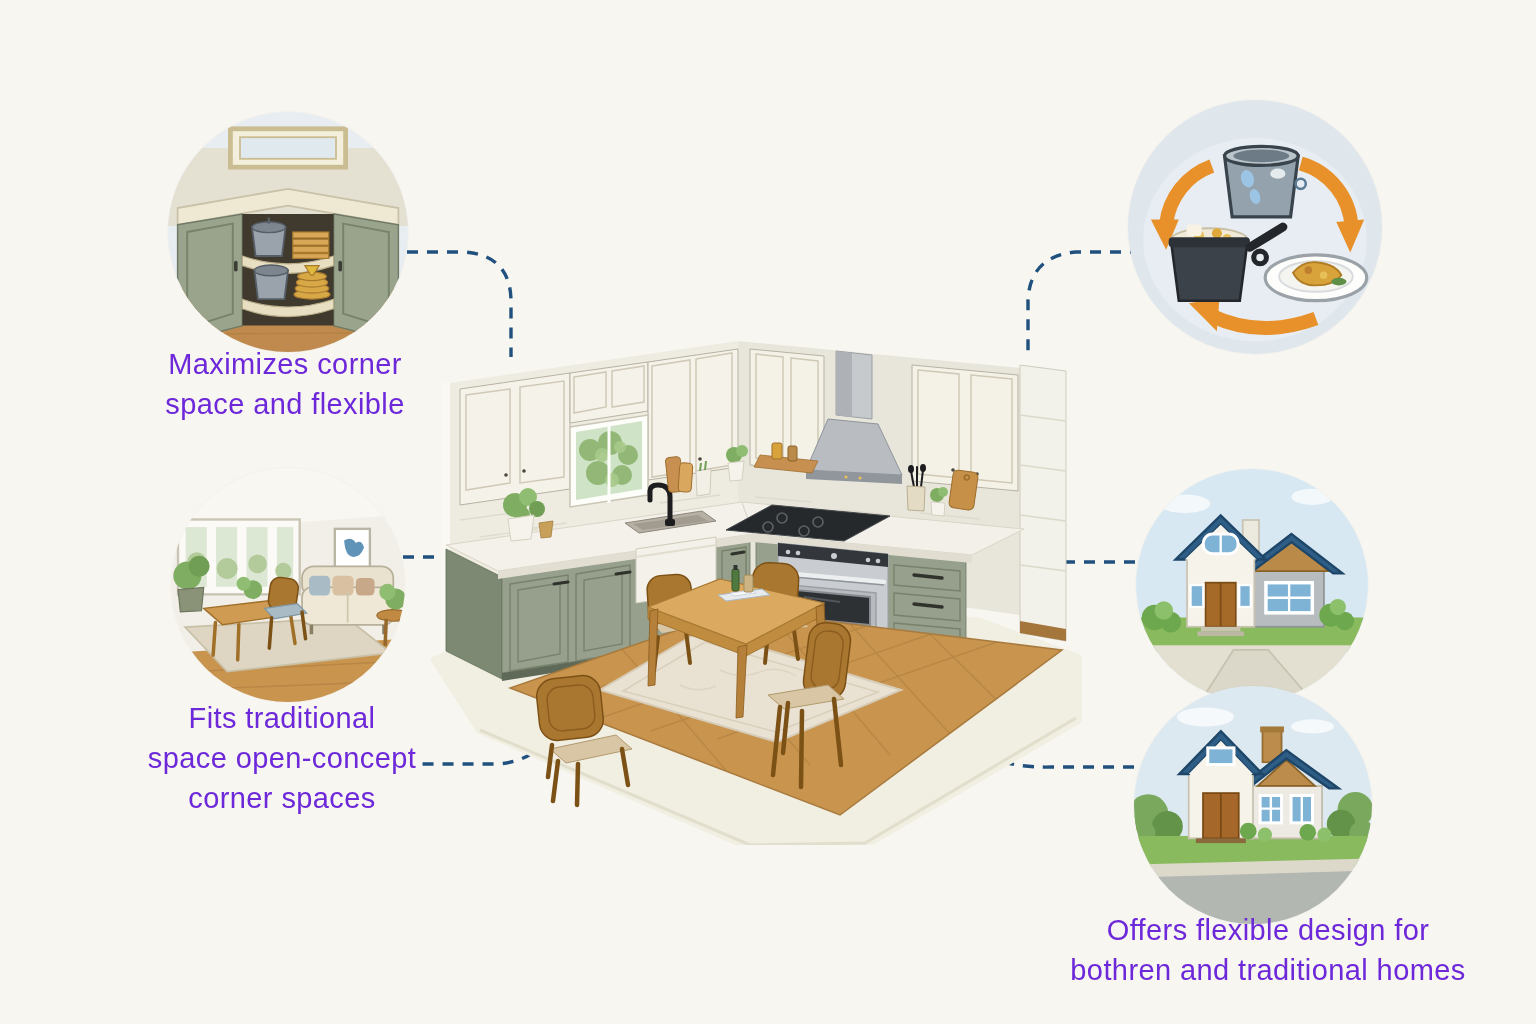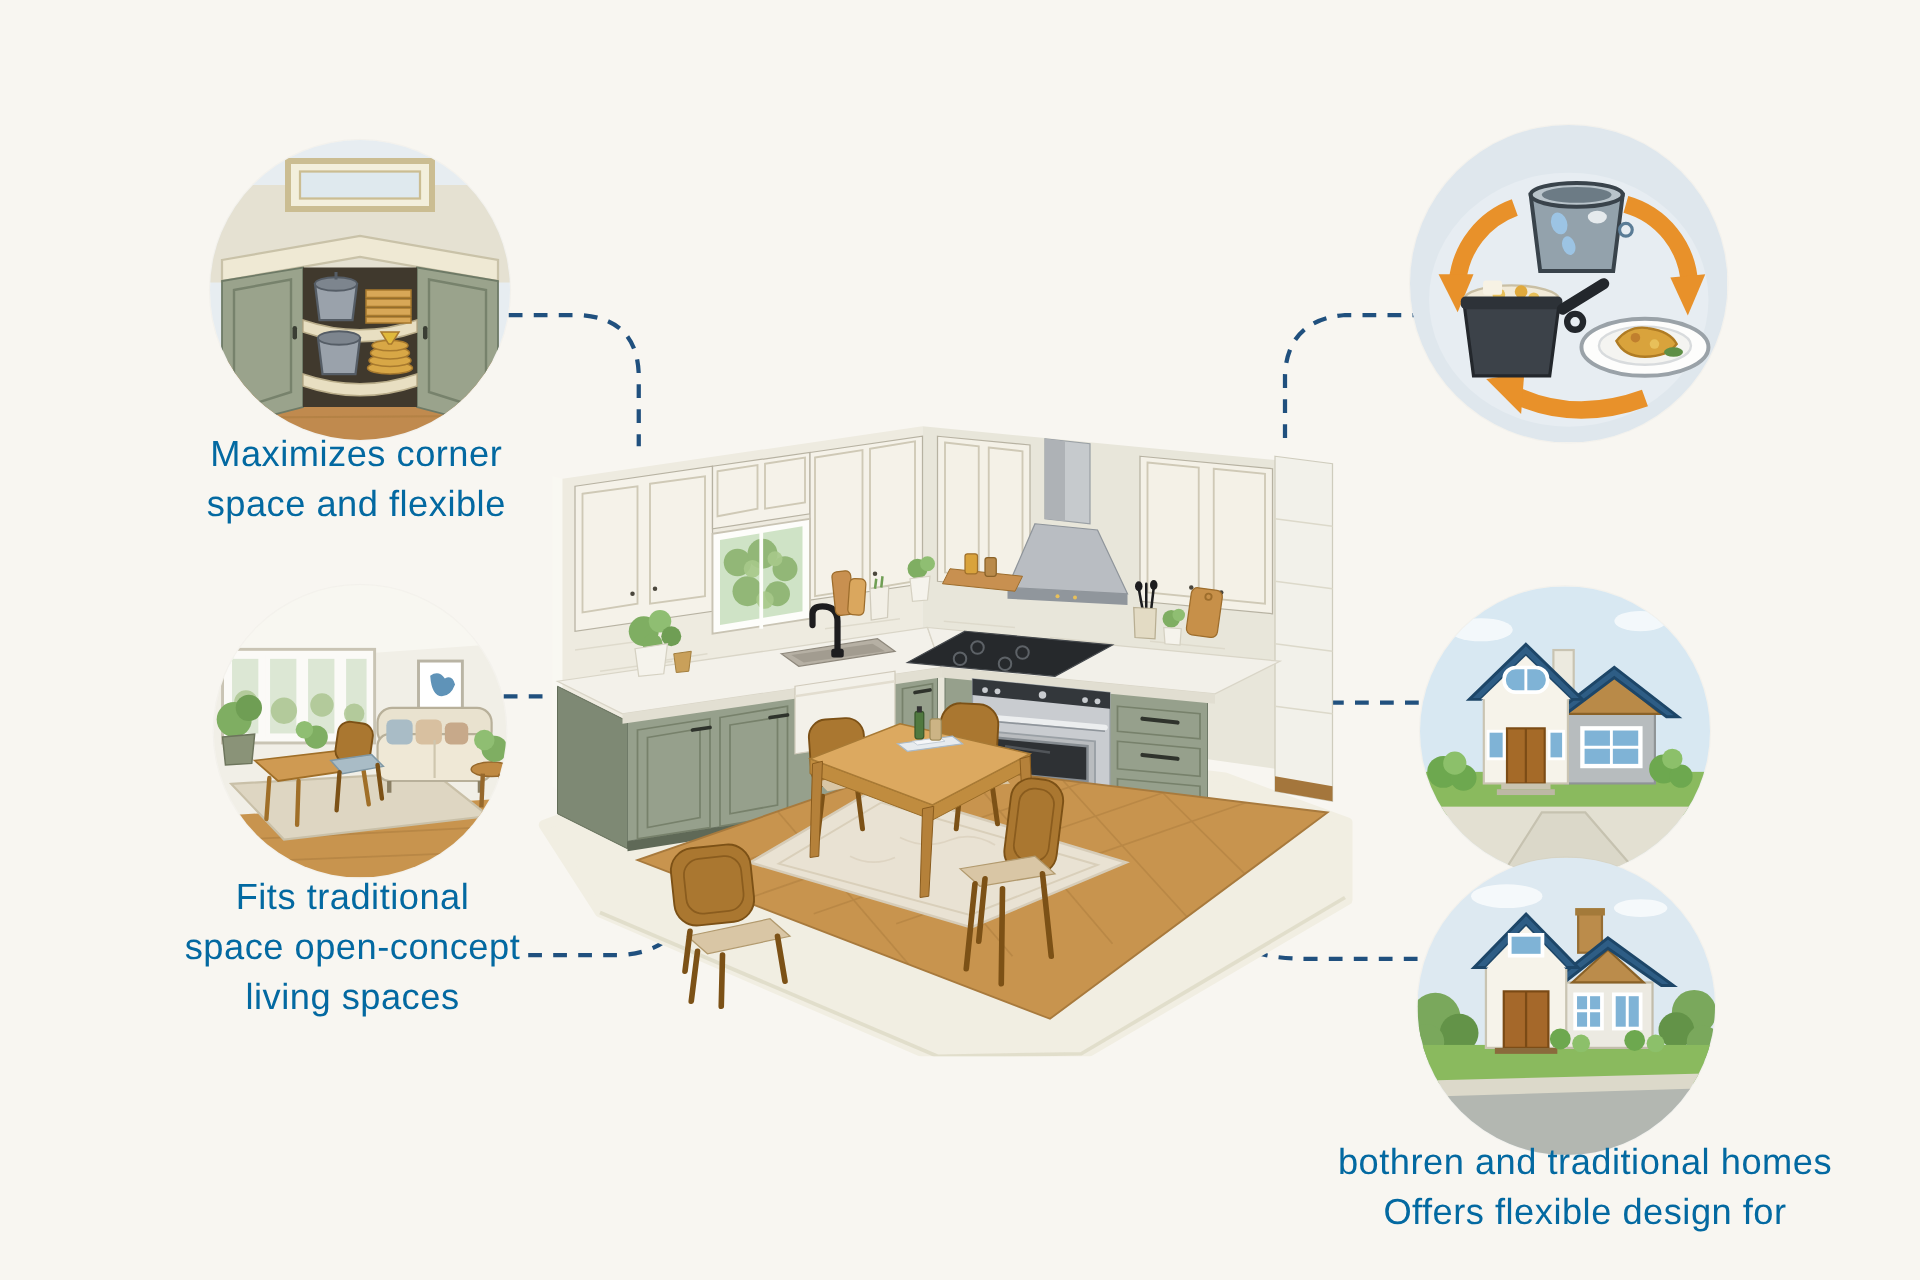--- a/index.html
+++ b/index.html
@@ -8,21 +8,21 @@
     background:#f8f6f1;
     font-family:"Liberation Sans", sans-serif;
   }
   .canvas{position:absolute;inset:0;}
   .circle{
     position:absolute;border-radius:50%;overflow:hidden;
     box-shadow:0 0 0 1px rgba(0,0,0,0.02);
   }
   .circle svg{display:block;width:100%;height:100%;}
   .caption{
-    position:absolute;text-align:center;color:#0369a1;
+    position:absolute;text-align:center;color:#6d28d9;
     font-size:29px;line-height:40px;letter-spacing:0.4px;font-weight:400;
   }
   .connectors{position:absolute;left:0;top:0;width:1536px;height:1024px;pointer-events:none;}
   .connectors path{fill:none;stroke:#20507e;stroke-width:3.4;stroke-dasharray:11 9;}
   .kitchen{position:absolute;left:420px;top:325px;width:680px;height:520px;}
 </style>
 </head>
 <body>
 
 <div class="canvas">
@@ -593,21 +593,21 @@
   </div>
 
   <div class="caption" style="left:60px;top:344px;width:450px;">
     <div>Maximizes corner</div>
     <div>space and flexible</div>
   </div>
 
   <div class="caption" style="left:57px;top:698px;width:450px;">
     <div>Fits traditional</div>
     <div>space open-concept</div>
-    <div>living spaces</div>
+    <div>corner spaces</div>
   </div>
 
   <div class="caption" style="left:1043px;top:910px;width:450px;">
+    <div>Offers flexible design for</div>
     <div>bothren and traditional homes</div>
-    <div>Offers flexible design for</div>
   </div>
 
 </div>
 
 </body></html>

